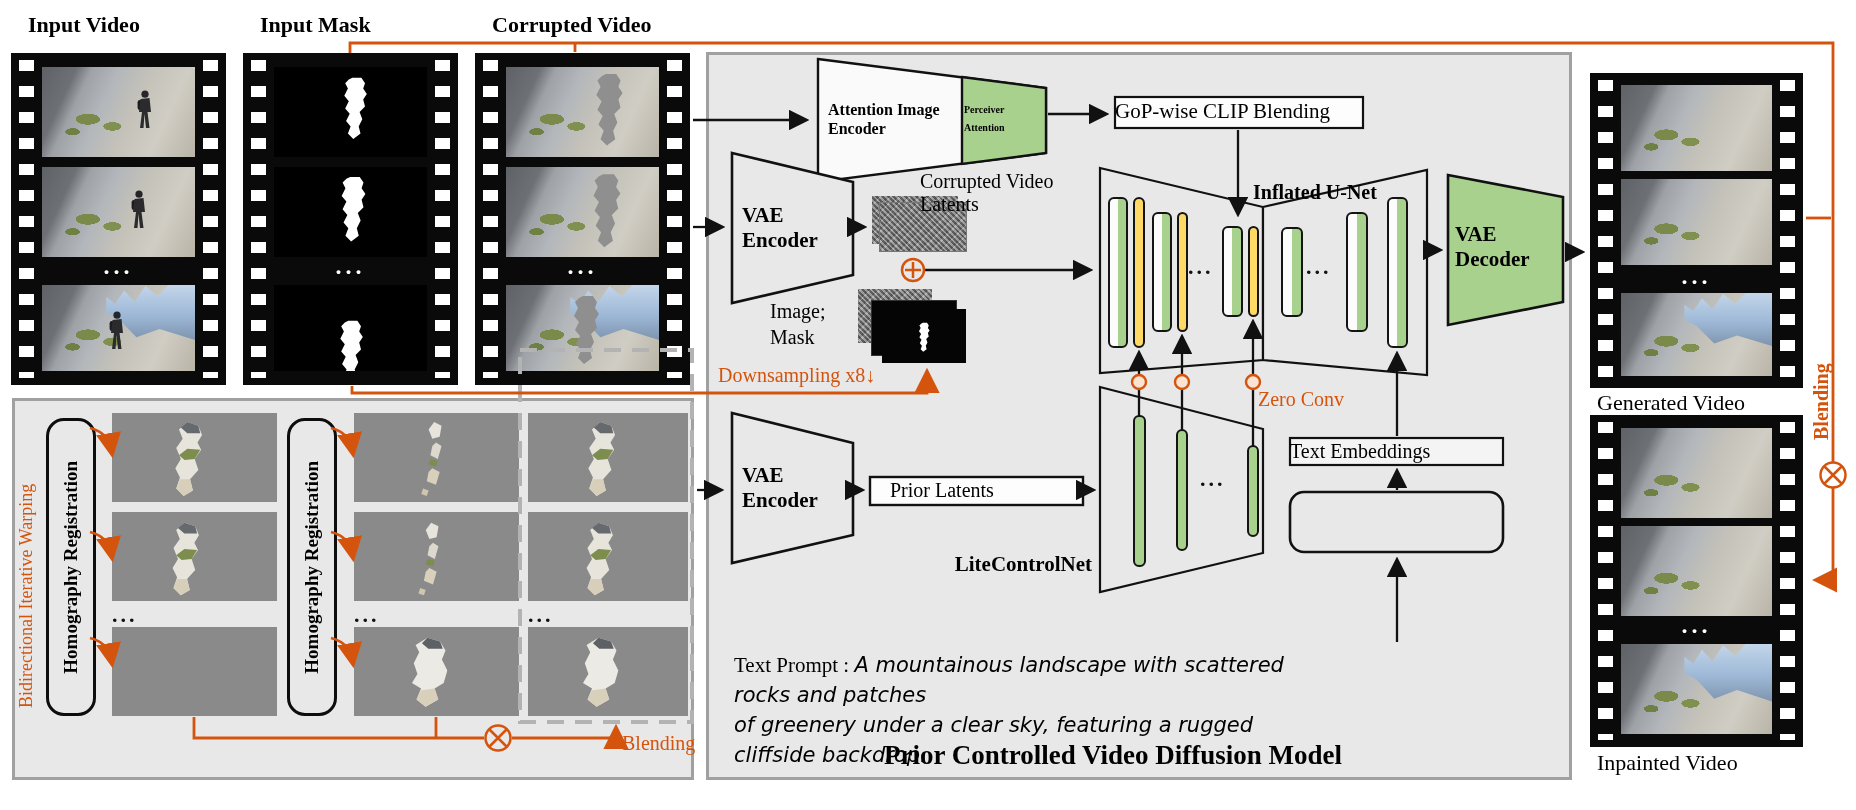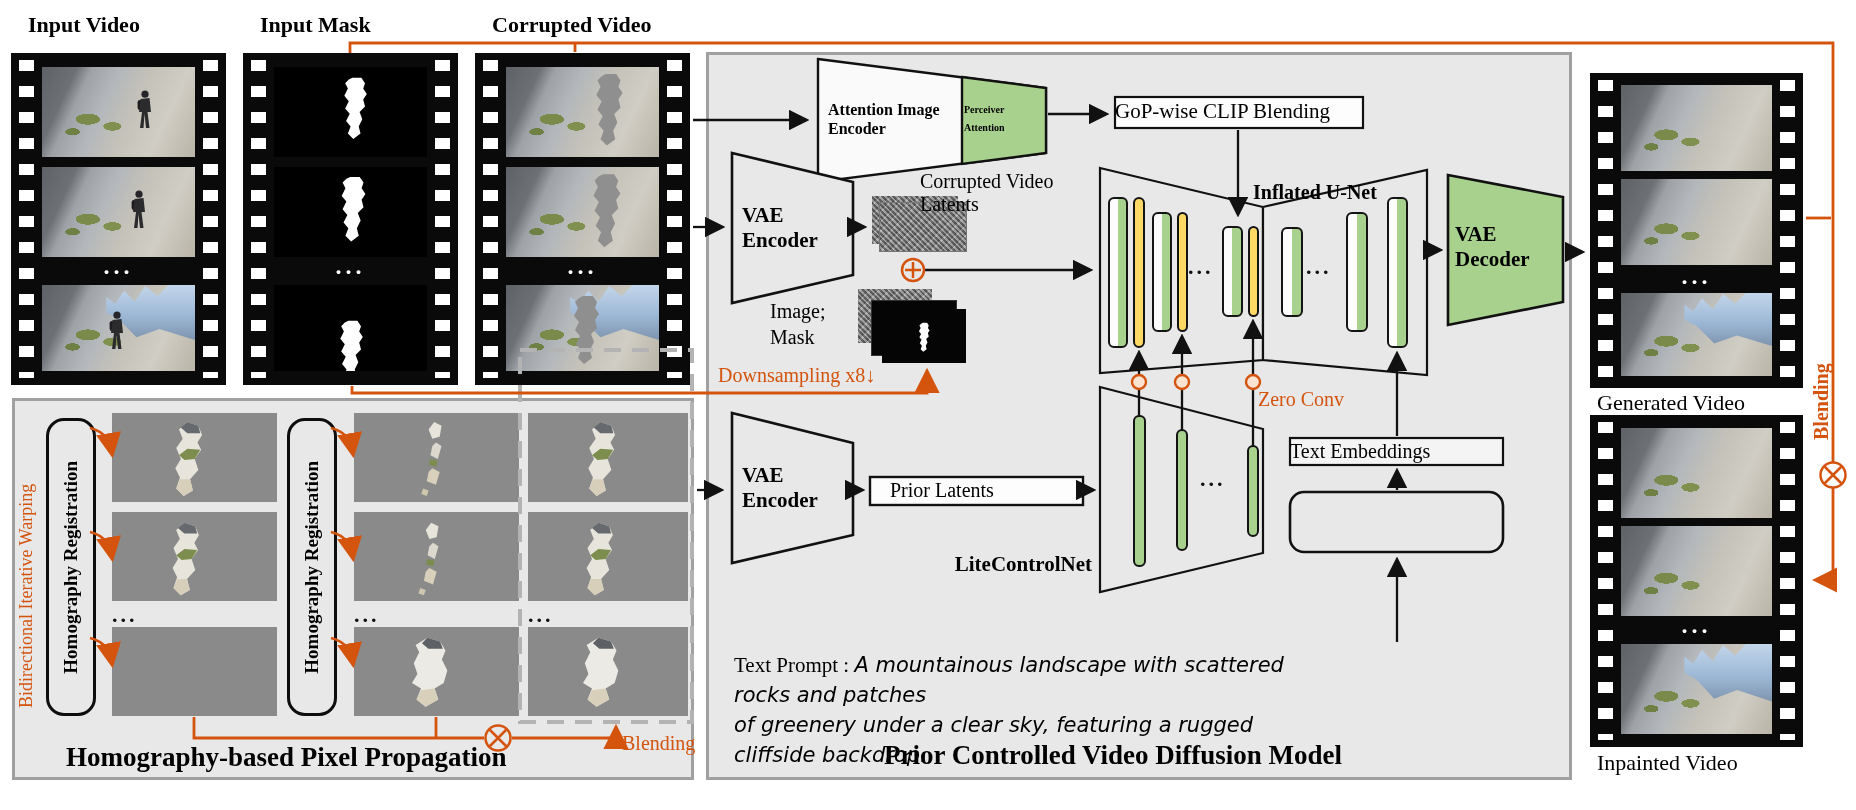--- a/index.html
+++ b/index.html
@@ -235,21 +235,20 @@
         <use href="#patchA"></use>
       </svg>
     </div>
   <div class="dots center" style="left:528px;top:602px;width:160px;">...</div>
   <div class="hf" style="left:528px;top:627px;width:160px;height:89px;">
       <svg class="ov" style="left:45px;top:8px;width:58px;height:78px;">
         <use href="#patchC"></use>
       </svg>
     </div>
 
-  <div class="lbl bold center" style="left:66px;top:742px;width:600px;font-size:27px;">Homography-based Pixel Propagation</div>
   <div class="lbl orange" style="left:622px;top:732px;font-size:20px;">Blending</div>
 
   <div class="lbl bold center wrap" style="left:828px;top:100px;width:126px;font-size:16px;line-height:19px;">Attention Image Encoder</div>
   <div class="lbl bold center wrap" style="left:964px;top:101px;width:78px;font-size:10px;line-height:18px;">Perceiver Attention</div>
   <div class="lbl center" style="left:1115px;top:99px;width:248px;font-size:21px;">GoP-wise CLIP Blending</div>
   <div class="lbl bold center" style="left:1253px;top:141px;width:162px;font-size:20px;margin-top:40px;">Inflated U-Net</div>
 
   <div class="lbl bold center wrap" style="left:742px;top:203px;width:100px;font-size:21px;line-height:25px;">VAE Encoder</div>
   <div class="lbl bold center wrap" style="left:742px;top:463px;width:100px;font-size:21px;line-height:25px;">VAE Encoder</div>
   <div class="lbl bold center wrap" style="left:1455px;top:222px;width:100px;font-size:21px;line-height:25px;">VAE Decoder</div>

